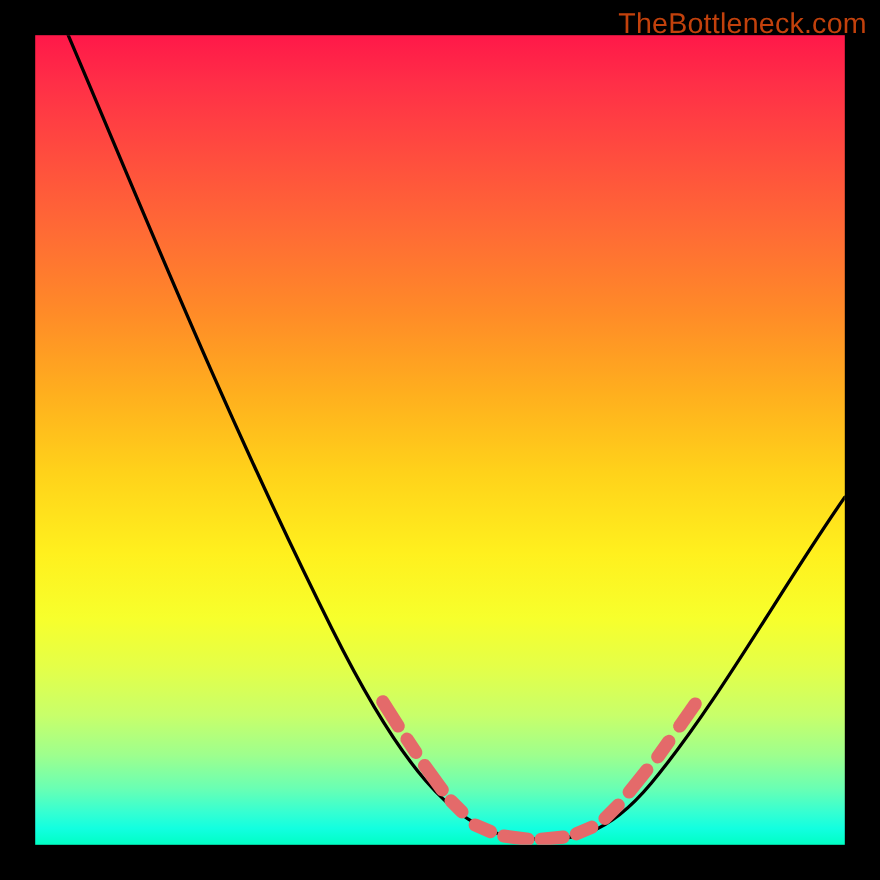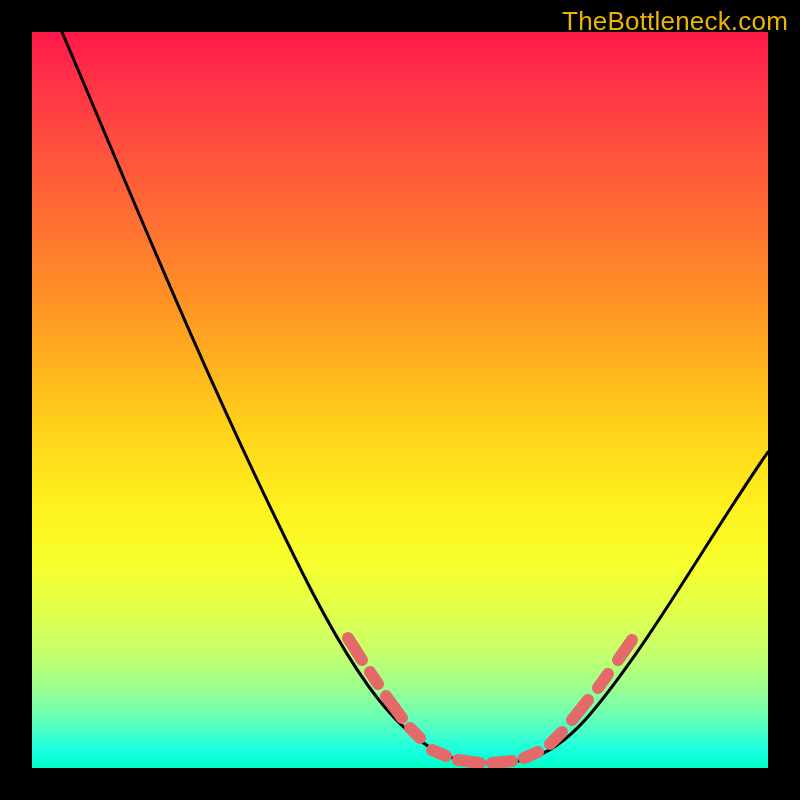--- a/index.html
+++ b/index.html
@@ -41,21 +41,21 @@
       #12ffe0 98%,
       #00ffc4 100%
     );
   }
   .watermark {
     position: absolute;
     top: 6px;
     right: 12px;
     font-size: 26px;
     font-weight: 500;
-    color: #eab308;
+    color: #c2410c;
     letter-spacing: 0.2px;
   }
   svg.curve {
     position: absolute;
     left: 0;
     top: 0;
     width: 736px;
     height: 736px;
   }
   .curve-line {

